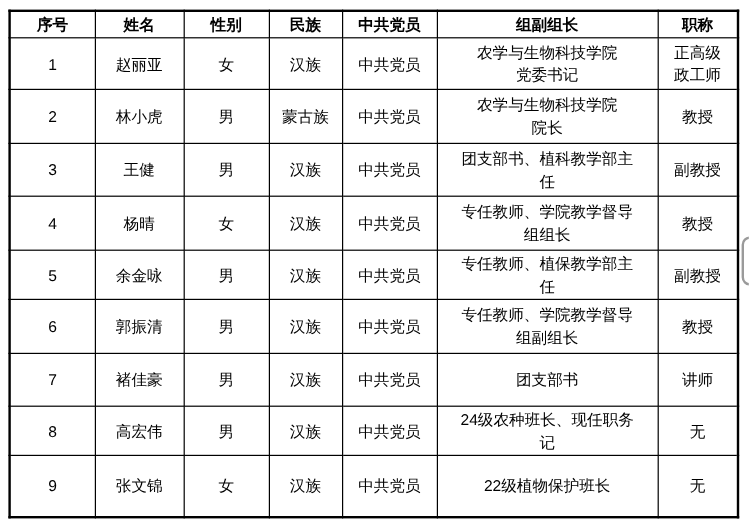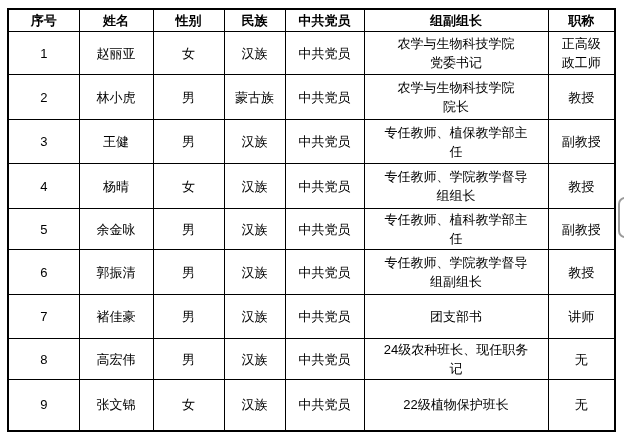--- a/index.html
+++ b/index.html
@@ -102,41 +102,41 @@
           <td>农学与生物科技学院
 院长</td>
           <td>教授</td>
         </tr>
         <tr data-h="" style="height: 44px;">
           <td>3</td>
           <td>王健</td>
           <td>男</td>
           <td>汉族</td>
           <td>中共党员</td>
-          <td>专任教师、植保教学部主
+          <td>团支部书、植科教学部主
 任</td>
           <td>副教授</td>
         </tr>
         <tr data-h="" style="height: 45px;">
           <td>4</td>
           <td>杨晴</td>
           <td>女</td>
           <td>汉族</td>
           <td>中共党员</td>
           <td>专任教师、学院教学督导
 组组长</td>
           <td>教授</td>
         </tr>
         <tr data-h="" style="height: 41px;">
           <td>5</td>
           <td>余金咏</td>
           <td>男</td>
           <td>汉族</td>
           <td>中共党员</td>
-          <td>专任教师、植科教学部主
+          <td>专任教师、植保教学部主
 任</td>
           <td>副教授</td>
         </tr>
         <tr data-h="" style="height: 45px;">
           <td>6</td>
           <td>郭振清</td>
           <td>男</td>
           <td>汉族</td>
           <td>中共党员</td>
           <td>专任教师、学院教学督导

